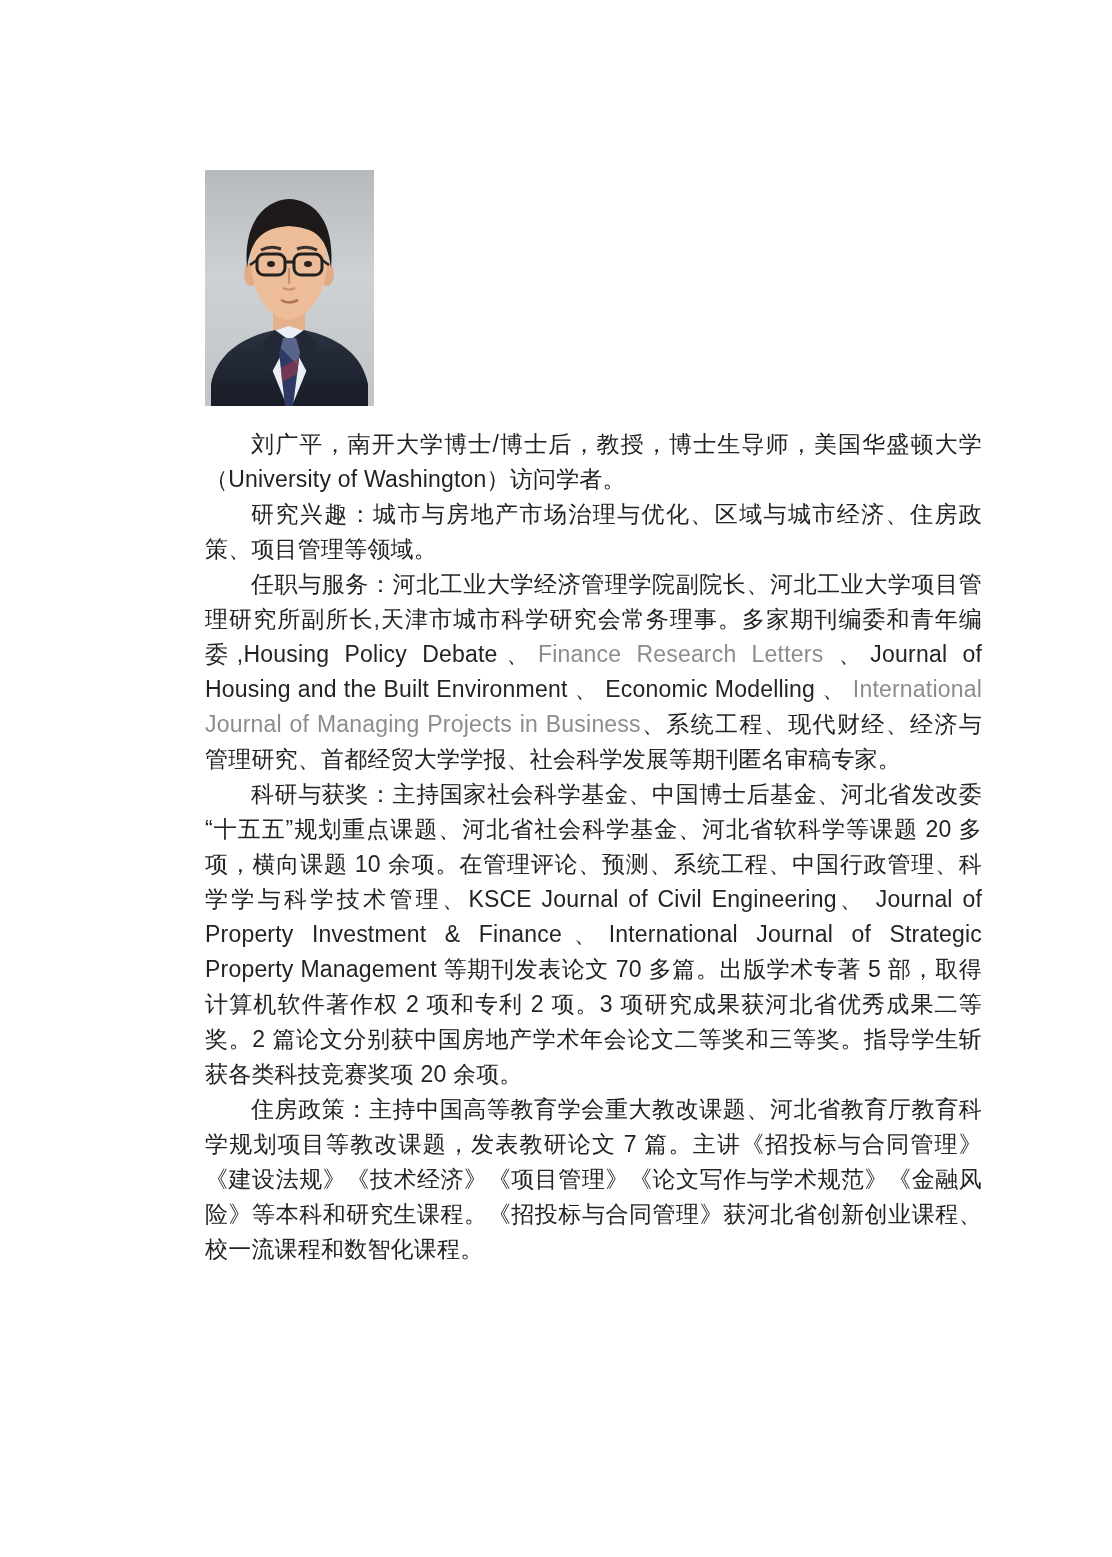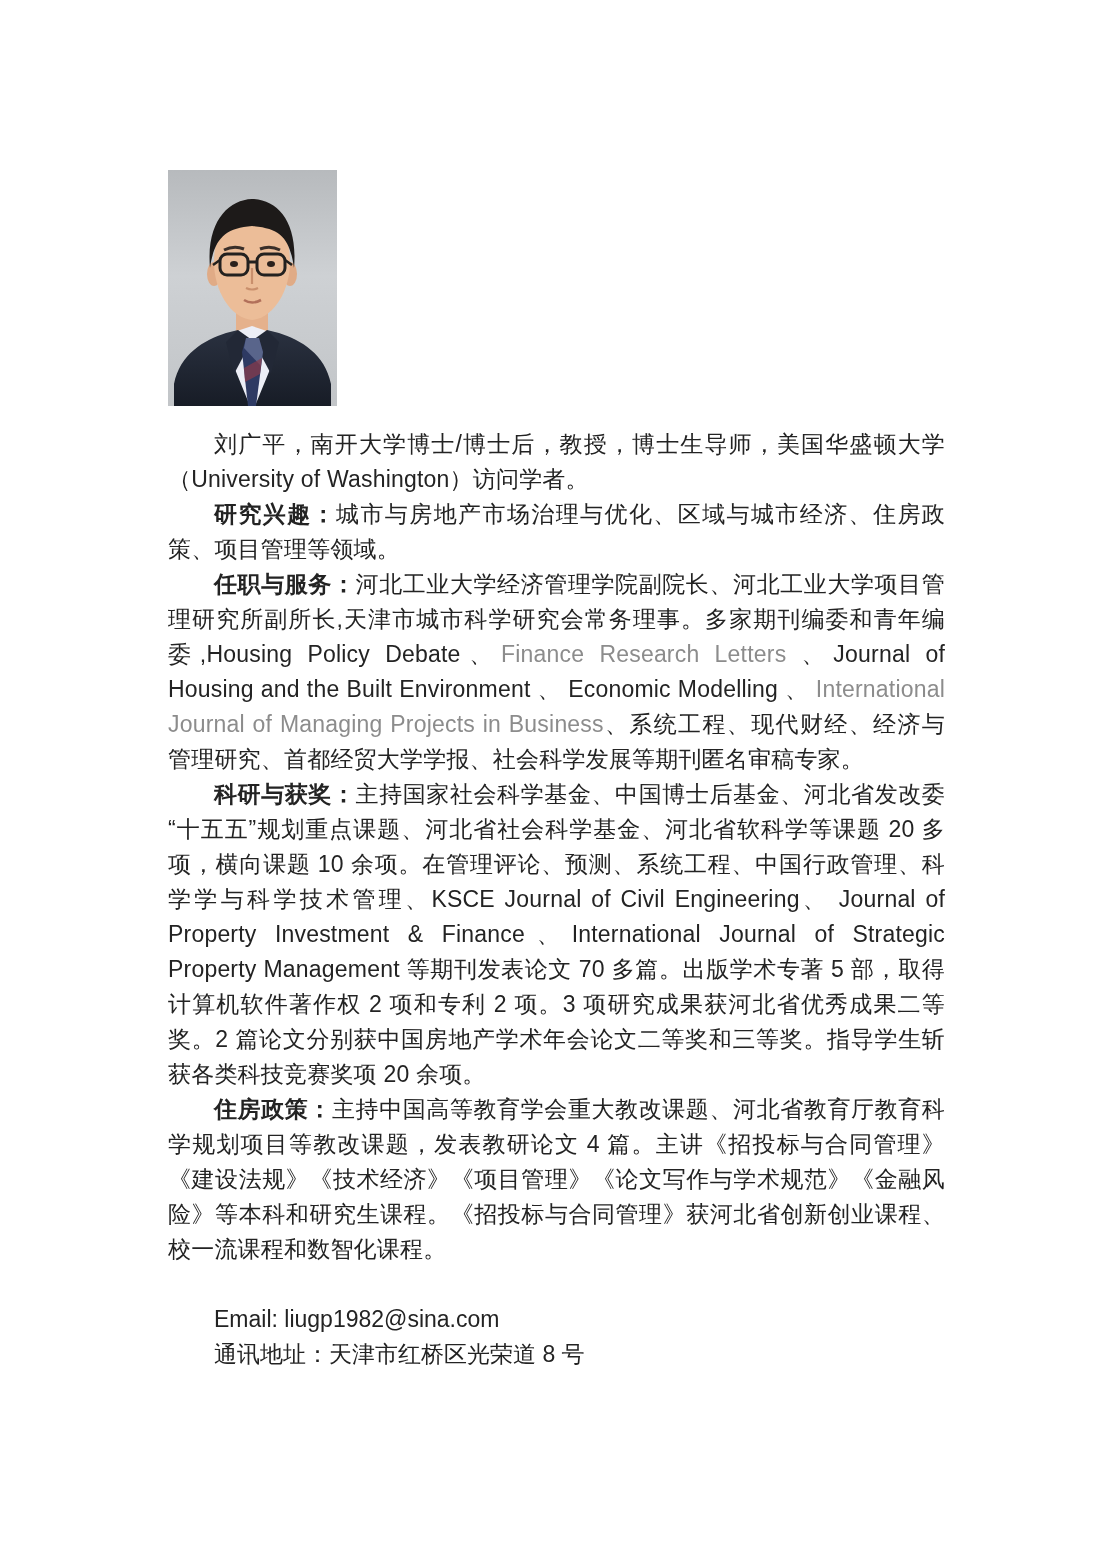--- a/index.html
+++ b/index.html
@@ -3,20 +3,21 @@
 <meta charset="utf-8">
 <style>
   html, body { margin: 0; padding: 0; background: #ffffff; }
   .page {
     position: relative;
     width: 960px;
     height: 1557px;
     background: #ffffff;
     overflow: hidden;
     font-family: "Liberation Sans", "DejaVu Sans", sans-serif;
+    margin-left: 37px;
   }
   .content {
     position: absolute;
     left: 168px;
     top: 170px;
     width: 777px;
   }
   .photo-frame {
     width: 169px;
     height: 236px;
@@ -29,21 +30,21 @@
     line-height: 35px;
     color: #232323;
     letter-spacing: 0.2px;
   }
   .bio p {
     margin: 0;
     text-indent: 2em;
     text-align: justify;
     text-justify: inter-ideograph;
   }
-  .bio p span.b { font-weight: 700; }
+  .bio p span.b { font-weight: 400; }
   .contact {
     margin-top: 35px;
     font-size: 23px;
     line-height: 35px;
     color: #232323;
   }
   .contact p {
     margin: 0;
     text-indent: 2em;
     text-align: left;
@@ -105,22 +106,18 @@
         <path d="M84,98 L84,114 M78,118 Q84,121 90,118" stroke="#c98f6c" stroke-width="2.2" fill="none"></path>
         <path d="M76,130 Q84,135 93,130" stroke="#b2705a" stroke-width="2.6" fill="none"></path>
       </svg>
     </div>
 
     <div class="bio">
         <p><span>刘广平，南开大学博士/博士后，教授，博士生导师，美国华盛顿大学（University of Washington）访问学者。</span></p>
         <p><span class="b">研究兴趣：</span><span>城市与房地产市场治理与优化、区域与城市经济、住房政策、项目管理等领域。</span></p>
         <p><span class="b">任职与服务：</span><span>河北工业大学经济管理学院副院长、河北工业大学项目管理研究所副所长,天津市城市科学研究会常务理事。多家期刊编委和青年编委,Housing Policy Debate、</span><span style="color: rgb(140, 140, 140);">Finance Research Letters </span><span>、Journal of Housing and the Built Environment 、 Economic Modelling 、 </span><span style="color: rgb(140, 140, 140);">International Journal of Managing Projects in Business</span><span>、系统工程、现代财经、经济与管理研究、首都经贸大学学报、社会科学发展等期刊匿名审稿专家。</span></p>
         <p><span class="b">科研与获奖：</span><span>主持国家社会科学基金、中国博士后基金、河北省发改委“十五五”规划重点课题、河北省社会科学基金、河北省软科学等课题 20 多项，横向课题 10 余项。在管理评论、预测、系统工程、中国行政管理、科学学与科学技术管理、KSCE Journal of Civil Engineering、 Journal of Property Investment &amp; Finance、International Journal of Strategic Property Management 等期刊发表论文 70 多篇。出版学术专著 5 部，取得计算机软件著作权 2 项和专利 2 项。3 项研究成果获河北省优秀成果二等奖。2 篇论文分别获中国房地产学术年会论文二等奖和三等奖。指导学生斩获各类科技竞赛奖项 20 余项。</span></p>
-        <p><span class="b">住房政策：</span><span>主持中国高等教育学会重大教改课题、河北省教育厅教育科学规划项目等教改课题，发表教研论文 4 篇。主讲《招投标与合同管理》《建设法规》《技术经济》《项目管理》《论文写作与学术规范》《金融风险》等本科和研究生课程。《招投标与合同管理》获河北省创新创业课程、校一流课程和数智化课程。</span></p>
+        <p><span class="b">住房政策：</span><span>主持中国高等教育学会重大教改课题、河北省教育厅教育科学规划项目等教改课题，发表教研论文 7 篇。主讲《招投标与合同管理》《建设法规》《技术经济》《项目管理》《论文写作与学术规范》《金融风险》等本科和研究生课程。《招投标与合同管理》获河北省创新创业课程、校一流课程和数智化课程。</span></p>
       </div>
 
-    <div class="contact">
-        <p>Email: liugp1982@sina.com</p>
-        <p>通讯地址：天津市红桥区光荣道 8 号</p>
-      </div>
 
   </div>
 </div>
 
 </body></html>

